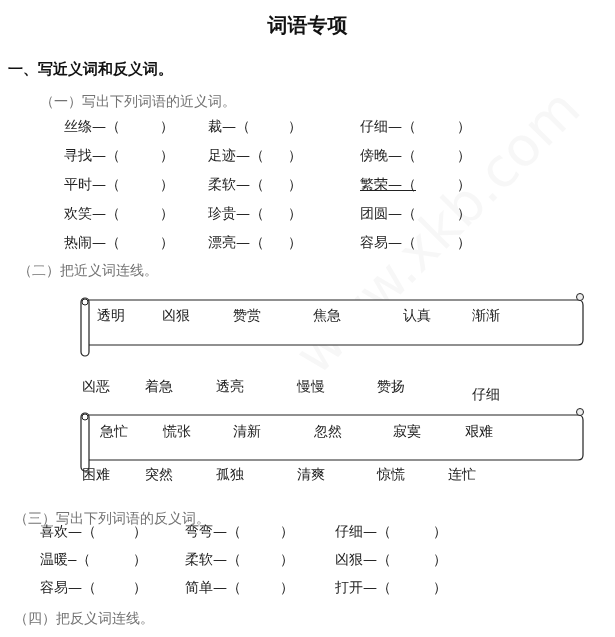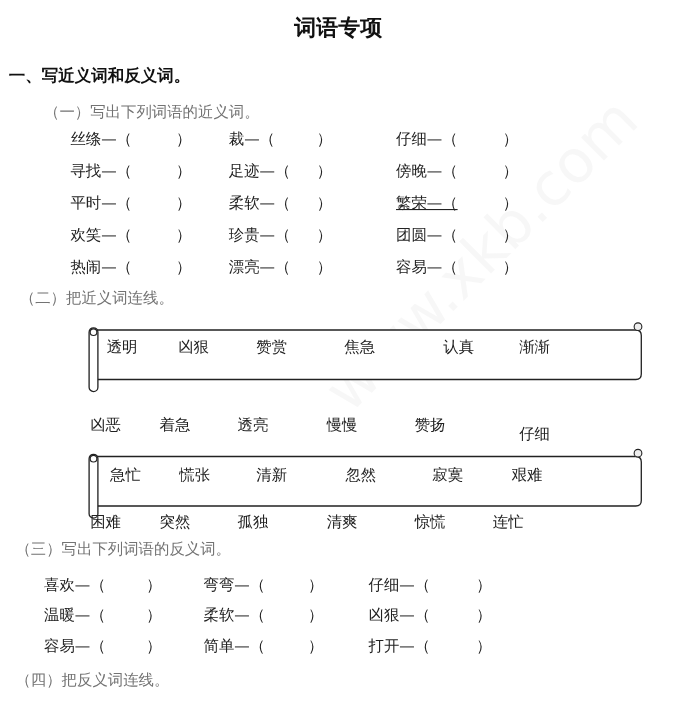--- a/index.html
+++ b/index.html
@@ -123,29 +123,29 @@
   </div>
 <div id="rl">
     <div class="abs word" style="left: 82px; top: 466px;">困难</div>
     <div class="abs word" style="left: 145px; top: 466px;">突然</div>
     <div class="abs word" style="left: 216px; top: 466px;">孤独</div>
     <div class="abs word" style="left: 297px; top: 466px;">清爽</div>
     <div class="abs word" style="left: 377px; top: 466px;">惊慌</div>
     <div class="abs word" style="left: 448px; top: 466px;">连忙</div>
   </div>
 
-<div class="abs sub" style="left:14px; top:491px;">（三）写出下列词语的反义词。</div>
+<div class="abs sub" style="left:14px; top:510px;">（三）写出下列词语的反义词。</div>
 <div id="p3">
     <div class="abs word" style="left: 40px; top: 523px;">喜欢—（</div>
     <div class="abs word" style="left: 133px; top: 523px;">）</div>
     <div class="abs word" style="left: 185px; top: 523px;">弯弯—（</div>
     <div class="abs word" style="left: 280px; top: 523px;">）</div>
     <div class="abs word" style="left: 335px; top: 523px;">仔细—（</div>
     <div class="abs word" style="left: 433px; top: 523px;">）</div>
-    <div class="abs word" style="left: 40px; top: 551px;">温暖—（</div>
+    <div class="abs word" style="left: 40px; top: 551px; font-family: Liberation Mono, monospace;">温暖—（</div>
     <div class="abs word" style="left: 133px; top: 551px;">）</div>
     <div class="abs word" style="left: 185px; top: 551px;">柔软—（</div>
     <div class="abs word" style="left: 280px; top: 551px;">）</div>
     <div class="abs word" style="left: 335px; top: 551px;">凶狠—（</div>
     <div class="abs word" style="left: 433px; top: 551px;">）</div>
     <div class="abs word" style="left: 40px; top: 579px;">容易—（</div>
     <div class="abs word" style="left: 133px; top: 579px;">）</div>
     <div class="abs word" style="left: 185px; top: 579px;">简单—（</div>
     <div class="abs word" style="left: 280px; top: 579px;">）</div>
     <div class="abs word" style="left: 335px; top: 579px;">打开—（</div>

